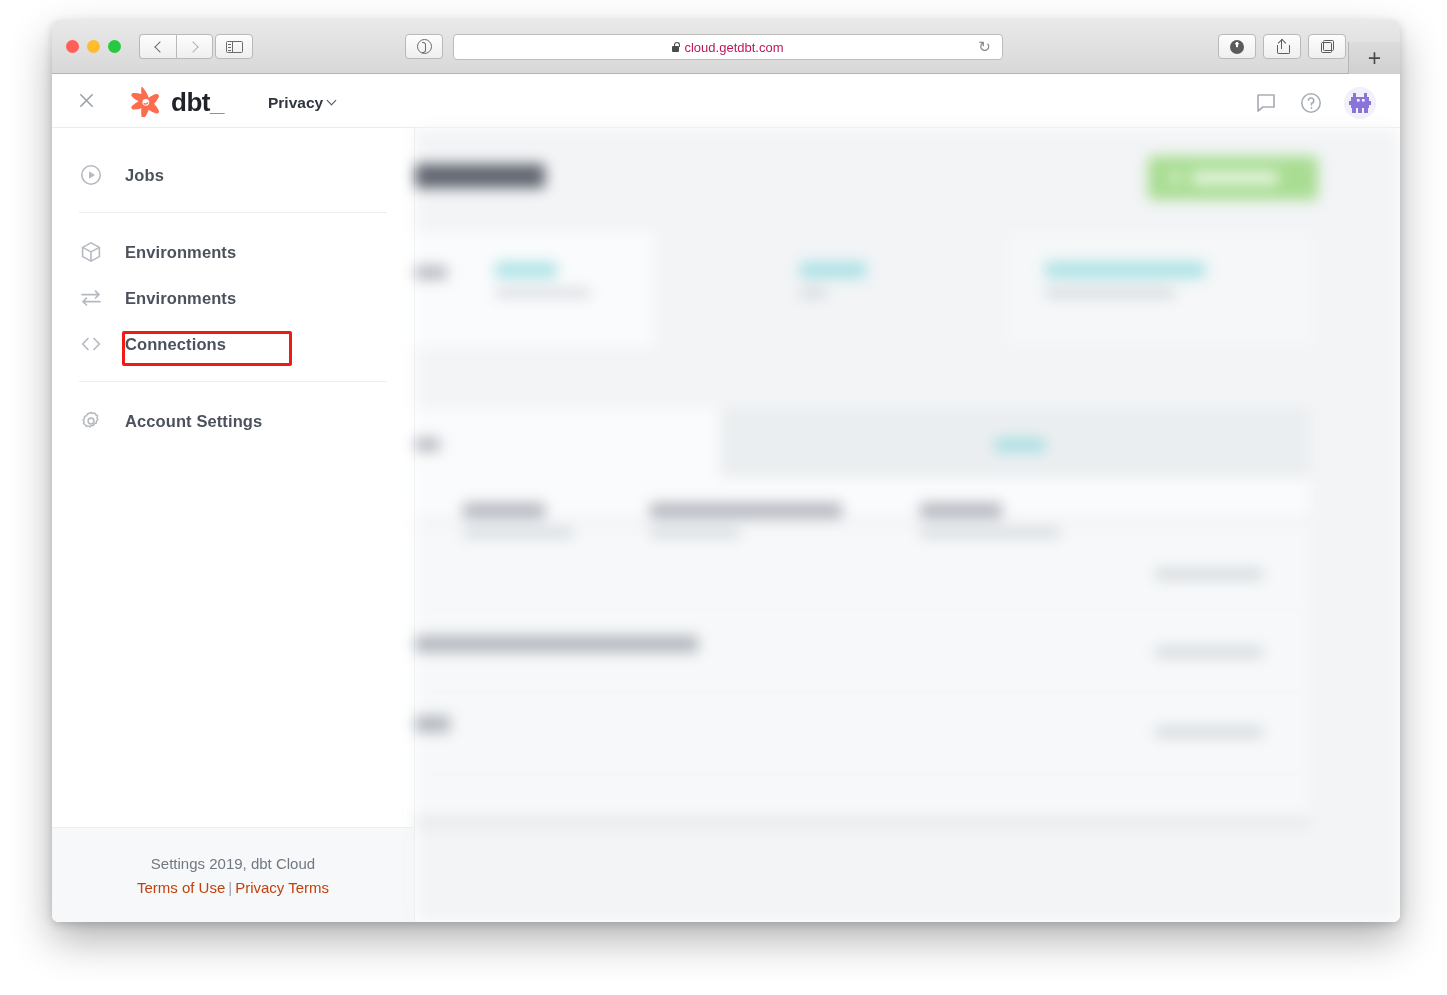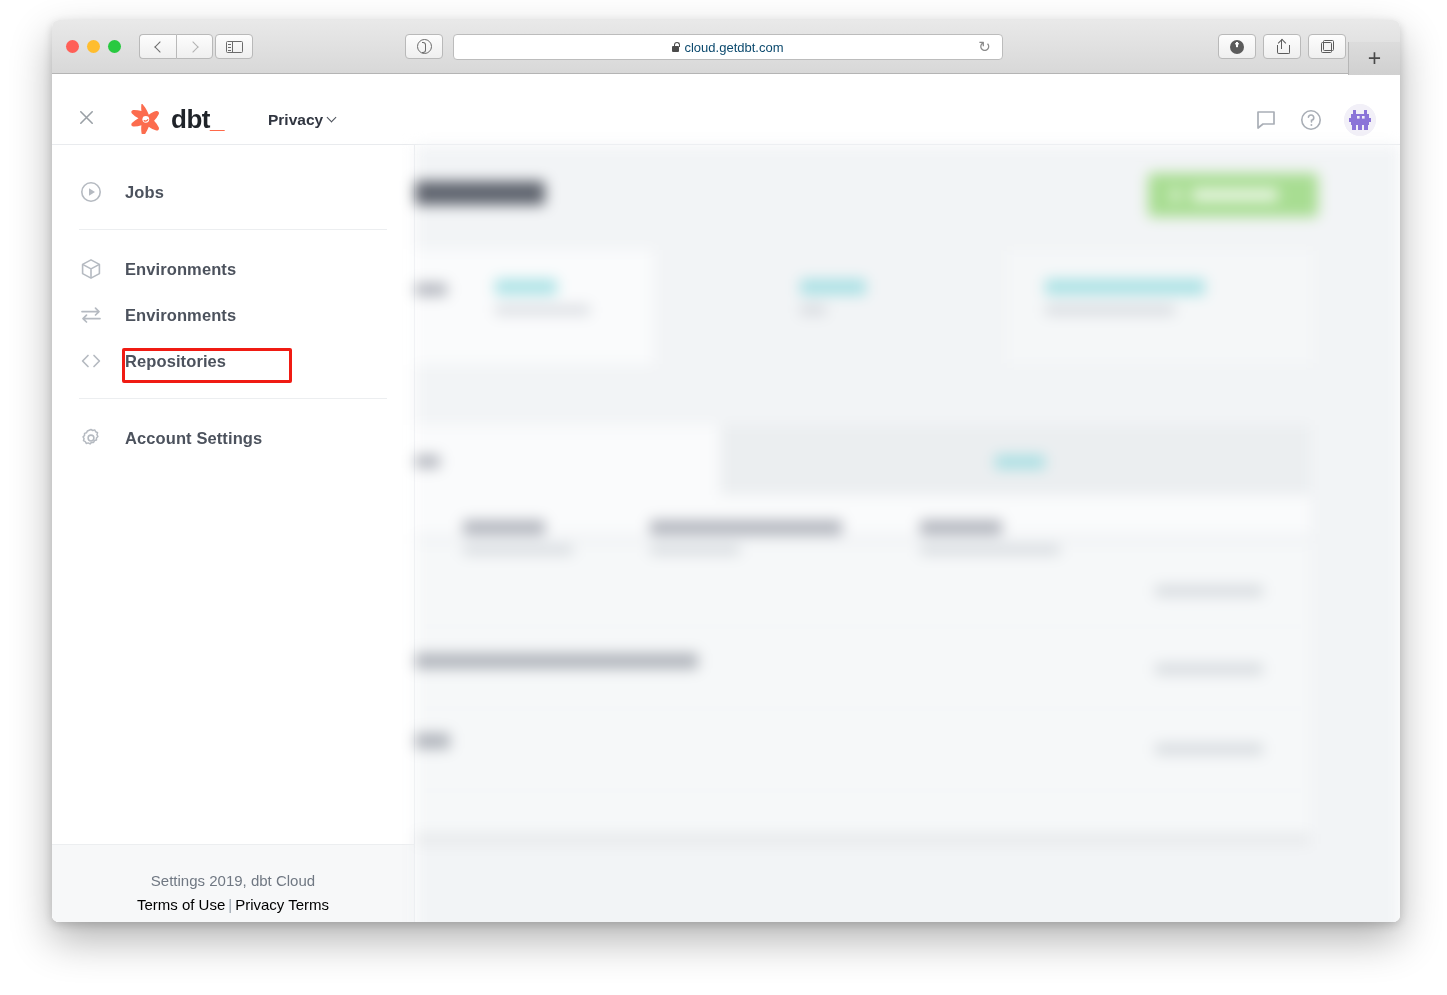--- a/index.html
+++ b/index.html
@@ -78,21 +78,21 @@
 
   .urlbar {
     position: absolute; left: 401px; top: 14px;
     width: 550px; height: 26px;
     background: #ffffff;
     border: 1px solid #bcbcbc;
     border-radius: 4px;
     display: flex; align-items: center; justify-content: center;
   }
   .url-text {
-    font-size: 13px; color: #0c4a6e;
+    font-size: 13px; color: #be185d;
     display: flex; align-items: center; gap: 5px;
   }
   .lock {
     width: 7px; height: 6px; background: #4b4b4b; border-radius: 1px;
     position: relative; margin-top: 3px;
   }
   .lock::before {
     content:""; position:absolute; left:1.3px; top:-4px;
     width:4.4px; height:4.5px; border:1.3px solid #4b4b4b;
     border-bottom:none; border-radius:3px 3px 0 0;
@@ -143,21 +143,21 @@
     color: #4a4a4a; font-size: 23px; font-weight: 300; line-height: 1;
   }
 
   
   .app { position: relative; height: 848px; background: #ffffff; }
 
   .app-header {
     position: relative; height: 54px;
     background: #ffffff;
     border-bottom: 1px solid #e9ebee;
-    display: flex; align-items: center; margin-top: 17px;
+    display: flex; align-items: center;
   }
   .close-x {
     position: absolute; left: 25px; top: 17px;
     width: 19px; height: 19px; color: #9aa0a6;
   }
   .close-x svg { display:block; }
 
   .brand { position: absolute; left: 78px; top: 12px; display: flex; align-items: center; gap: 9px; }
   .dbt-mark { width: 32px; height: 30px; }
   .dbt-word {
@@ -223,21 +223,21 @@
   .sidebar-footer {
     background: #f7f8f9;
     border-top: 1px solid #eceef0;
     height: 95px;
     display: flex; flex-direction: column;
     align-items: center; justify-content: center;
     gap: 7px;
   }
   .copyright { font-size: 15px; color: #707883; }
   .legal { font-size: 15px; color: #4ec3cb; }
-  .legal a { color: #000000; text-decoration: none; text-align: right; }
+  .legal a { color: #c2410c; text-decoration: none; text-align: right; }
   .legal .sep { color: #9aa4ae; margin: 0 3px; }
 
   
   .main {
     position: relative;
     flex: 1;
     background: #f2f4f6;
     overflow: hidden;
     filter: blur(7px);
   }
@@ -439,21 +439,21 @@
               <span class="nav-label">Environments</span>
             </div>
 
             <div class="nav-item">
               <span class="nav-ico">
                 <svg viewBox="0 0 24 24" width="24" height="24" fill="none" stroke="currentColor" stroke-width="1.7" stroke-linecap="round" stroke-linejoin="round">
                   <path d="M9 6.5 L3.6 12 L9 17.5"></path>
                   <path d="M15 6.5 L20.4 12 L15 17.5"></path>
                 </svg>
               </span>
-              <span class="nav-label">Repositories</span>
+              <span class="nav-label">Connections</span>
             </div>
 
             <div class="nav-divider"></div>
 
             <div class="nav-item">
               <span class="nav-ico">
                 <svg viewBox="0 0 24 24" width="24" height="24" fill="none" stroke="currentColor" stroke-width="1.55" stroke-linejoin="round">
                   <path d="M12 3.2 l1.9 1.0 l2.0 -0.6 l1.0 1.9 l1.9 1.0 l-0.6 2.0 l1.0 1.9 l-1.5 1.5 l0 2.1 l-2.0 0.6 l-1.0 1.9 l-2.1 0 l-1.5 1.5 l-1.9 -1.0 l-2.0 0.6 l-1.0 -1.9 l-1.9 -1.0 l0.6 -2.0 l-1.0 -1.9 l1.5 -1.5 l0 -2.1 l2.0 -0.6 l1.0 -1.9 Z" transform="translate(0,0.4) scale(0.97) translate(0.3,0)"></path>
                   <circle cx="12" cy="12" r="2.9"></circle>
                 </svg>

